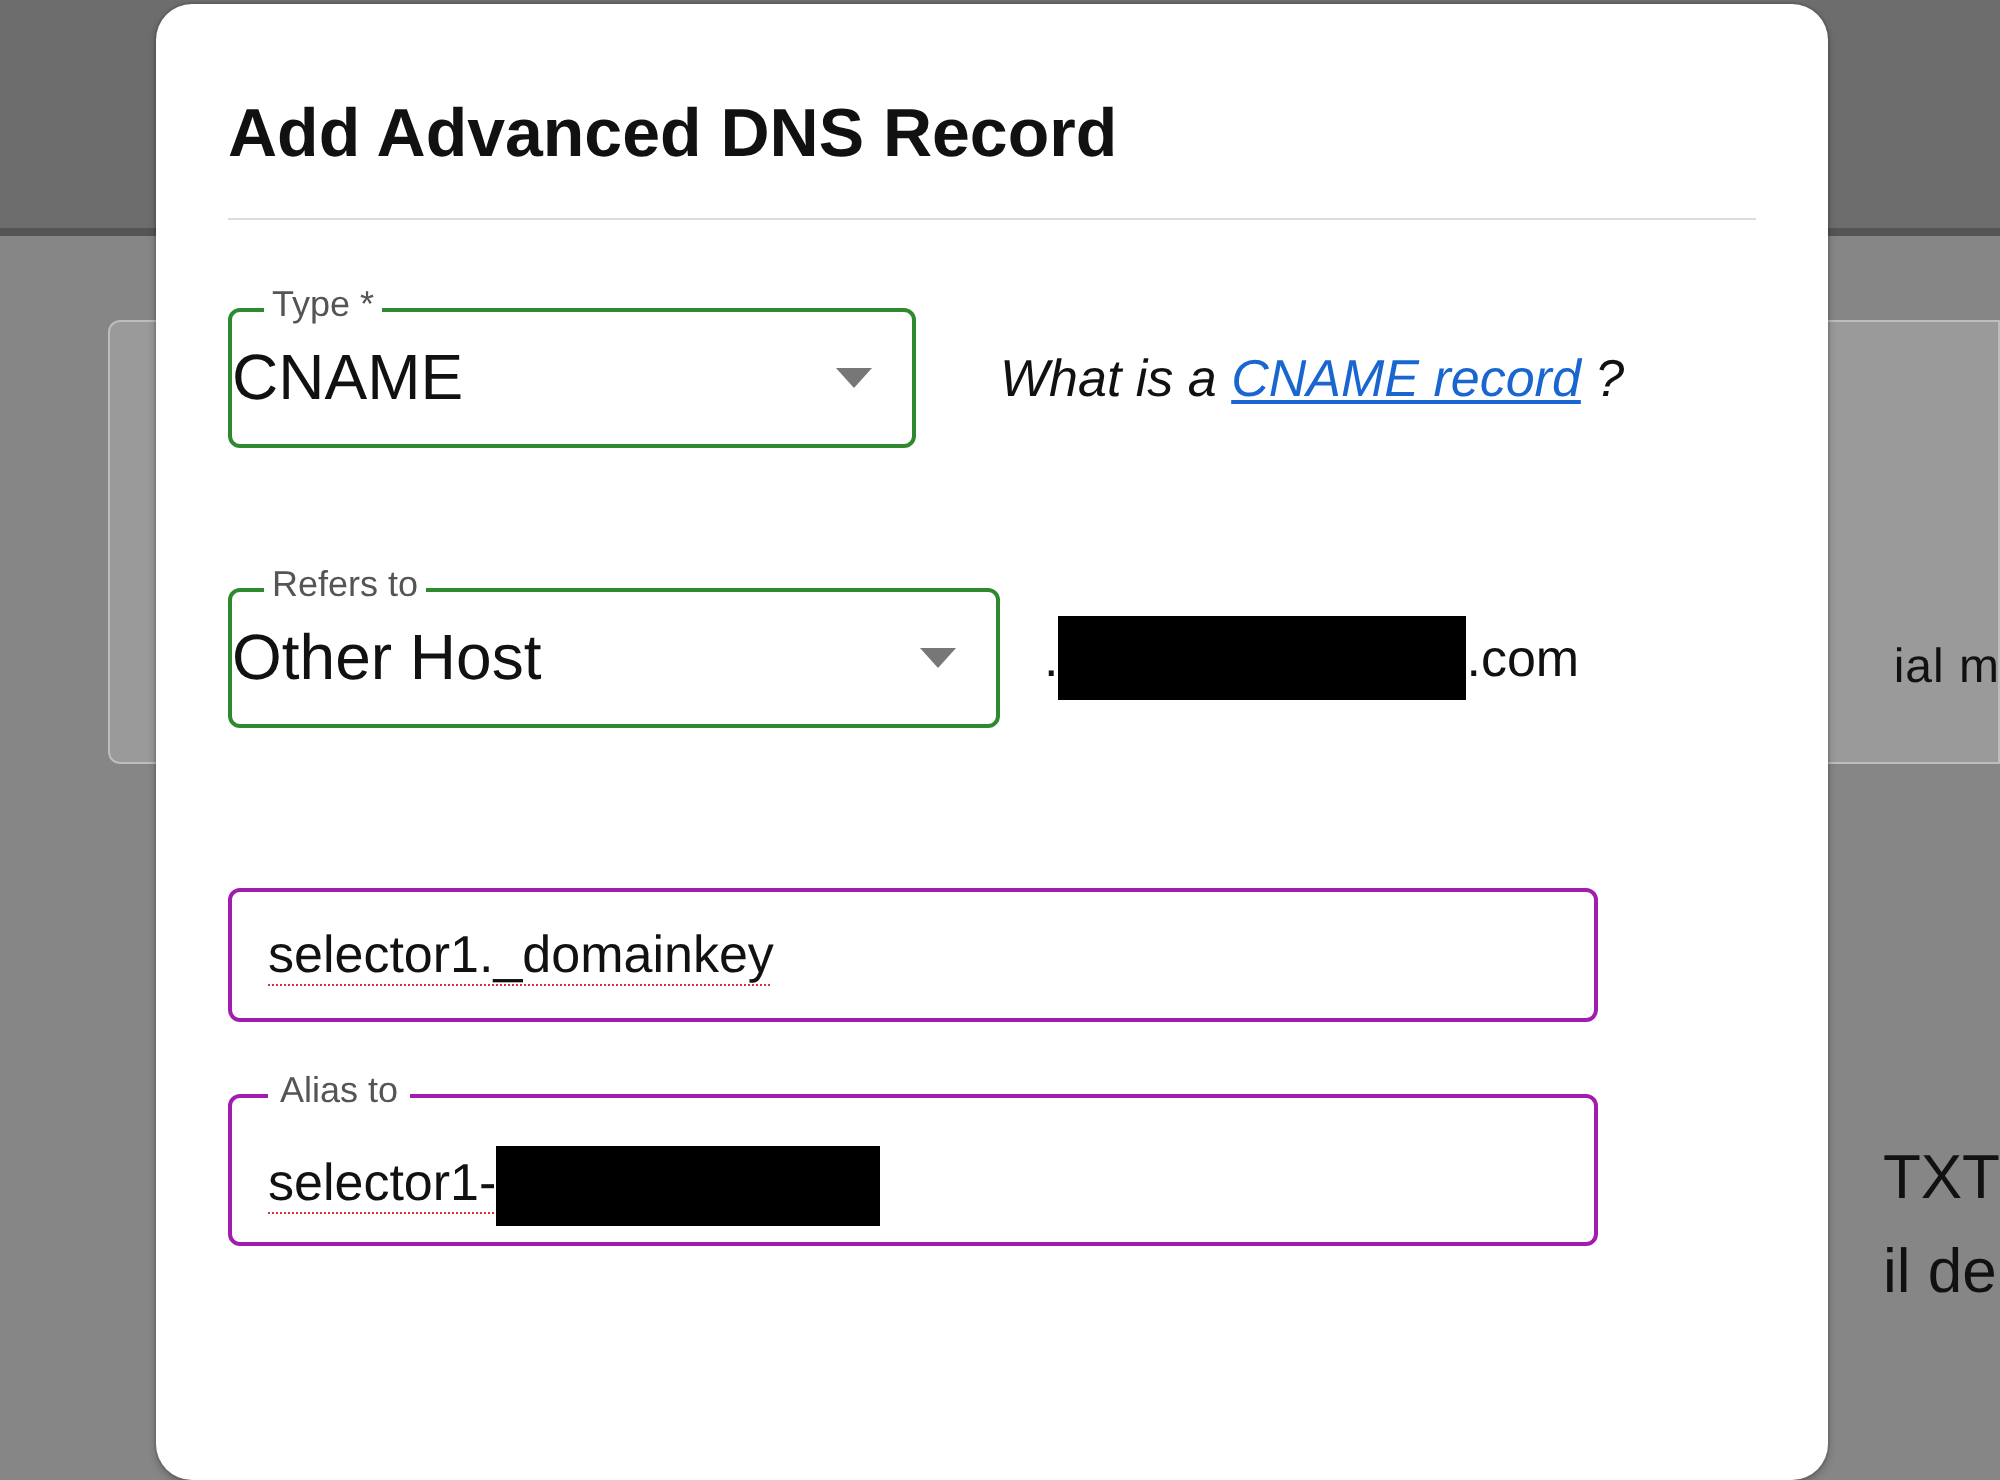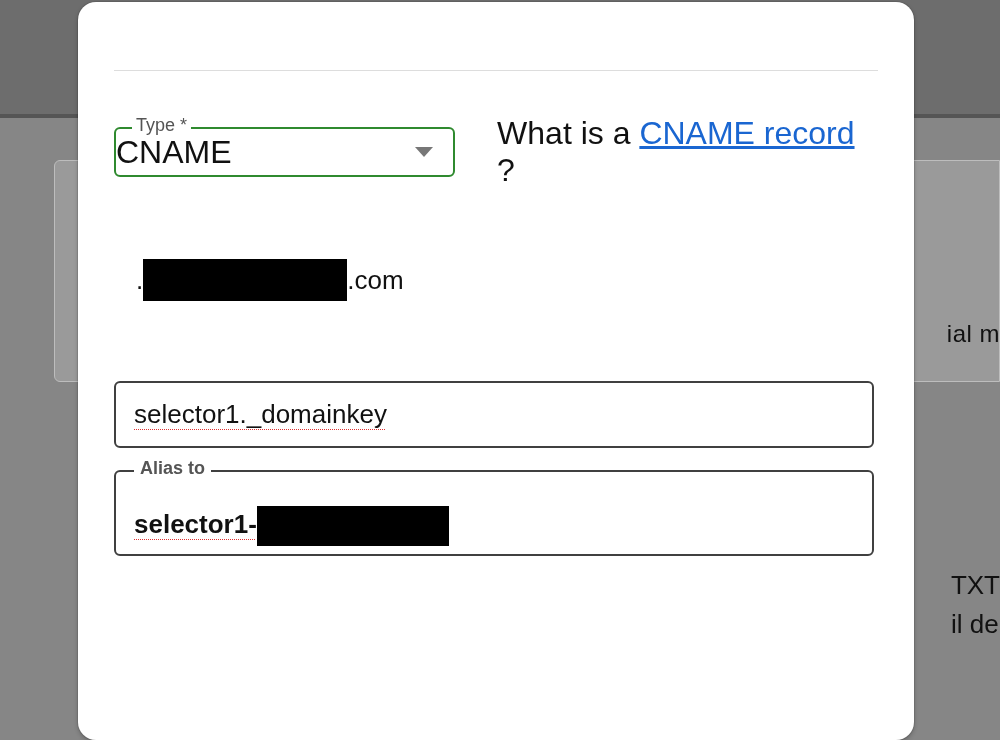--- a/index.html
+++ b/index.html
@@ -24,21 +24,21 @@
   .backdrop .panel {
     position:absolute; left:54px; top:160px; right:0; height:222px;
     background:#9a9a9a; border:1px solid #bdbdbd; border-radius:6px 0 0 6px;
   }
   .backdrop .text-r1 {
     position:absolute; right:0; top:320px;
     font-size:24px; color:#111; letter-spacing:0.5px;
   }
   .backdrop .text-r2 {
     position:absolute; right:0; top:566px;
-    font-size:26px; color:#111; text-align:left; line-height:1.5;
+    font-size:31px; color:#111; text-align:left; line-height:1.5;
   }
 
   
   .modal {
     position:absolute;
     left:78px; top:2px;
     width:836px; height:738px;
     background:#fff;
     border-radius:18px;
     box-shadow:0 2px 4px rgba(0,0,0,0.25), 0 0 0 1px rgba(0,0,0,0.08);
@@ -55,21 +55,21 @@
     margin:22px 0 44px 0;
   }
 
   .row { display:flex; align-items:center; margin-bottom:70px; }
   .row.tight { margin-bottom:44px; }
 
   
   .float-field {
     position:relative;
     width:344px;
-    height:50px;
+    height:70px;
   }
   .float-field .box {
     position:absolute; inset:0;
     border:2px solid #2f8a2f;
     border-radius:6px;
   }
   .float-field .notch {
     position:absolute;
     top:-2px; left:14px;
     height:2px;
@@ -89,97 +89,105 @@
   .float-field .caret {
     position:absolute; right:22px; top:50%; transform:translateY(-50%);
     width:0;height:0;
     border-left:9px solid transparent;
     border-right:9px solid transparent;
     border-top:10px solid #777;
   }
 
   .help {
     margin-left:42px;
-    font-size:32px; color:#111;
+    font-size:26px; color:#111;font-style:italic;
   }
   .help a { color:#1a66d1; text-decoration:underline; }
 
   .domain-suffix {
     margin-left:22px;
     font-size:26px; color:#111;
     display:flex; align-items:center;
     position:relative;
   }
   .redact {
     background:#000; display:inline-block;
   }
   .redact.r1 { width:204px; height:42px; }
   .redact.r2 { width:192px; height:40px; position:relative; top:2px;}
 
   
   .text-field {
     position:relative;
-    width:760px;
-    border:2px solid #404040;
+    width:685px;
+    border:2px solid #a21caf;
     border-radius:6px;
     padding:16px 18px;
     font-size:26px;
     margin-top:58px;
   }
   .text-field label {
     position:absolute;
     top:-14px; left:18px;
     font-size:18px; color:#555;
     background:#fff; padding:0 6px;
   }
   .text-field .val {
     color:#111;
     white-space:nowrap;
     text-decoration: underline dotted #d33 1px;
     text-decoration-skip-ink:none;
     text-underline-offset:6px;
   }
   .text-field.nolabel { margin-top:80px; }
-  .text-field.alias { margin-top:22px; padding-bottom:10px; padding-top:32px;font-weight:bold;}
+  .text-field.alias { margin-top:36px; padding-bottom:10px; padding-top:22px;}
   .text-field.alias .val {
     display:flex; align-items:center;
   }
   .no-underline { text-decoration:none; }
 
 </style>
 </head>
 <body>
 
 <div class="backdrop">
   <div class="bar-top"></div>
   <div class="panel"></div>
   <div class="text-r1">ial m</div>
   <div class="text-r2">
     <span>TXT</span><br>
     <span>il de</span>
   </div>
 </div>
 
 <div class="modal">
+  <h1>Add Advanced DNS Record</h1>
   <hr>
 
   <div class="row">
     <div class="float-field">
       <div class="box"></div>
       <div class="notch" style="width:62px"></div>
       <label>Type *</label>
       <div class="value">CNAME</div>
       <div class="caret"></div>
     </div>
     <div class="help">
       <span>What is a </span><a href="#">CNAME record</a><span> ?</span>
     </div>
   </div>
 
   <div class="row tight">
+    <div class="float-field" style="width:386px">
+      <div class="box"></div>
+      <div class="notch" style="width:82px"></div>
+      <label>Refers to</label>
+      <div class="value">Other Host</div>
+      <div class="caret"></div>
+    </div>
     <div class="domain-suffix">
       <span>.</span>
       <span class="redact r1"></span>
       <span>.com</span>
     </div>
   </div>
 
   <div class="text-field nolabel">
     <span class="val">selector1._domainkey</span>
   </div>

